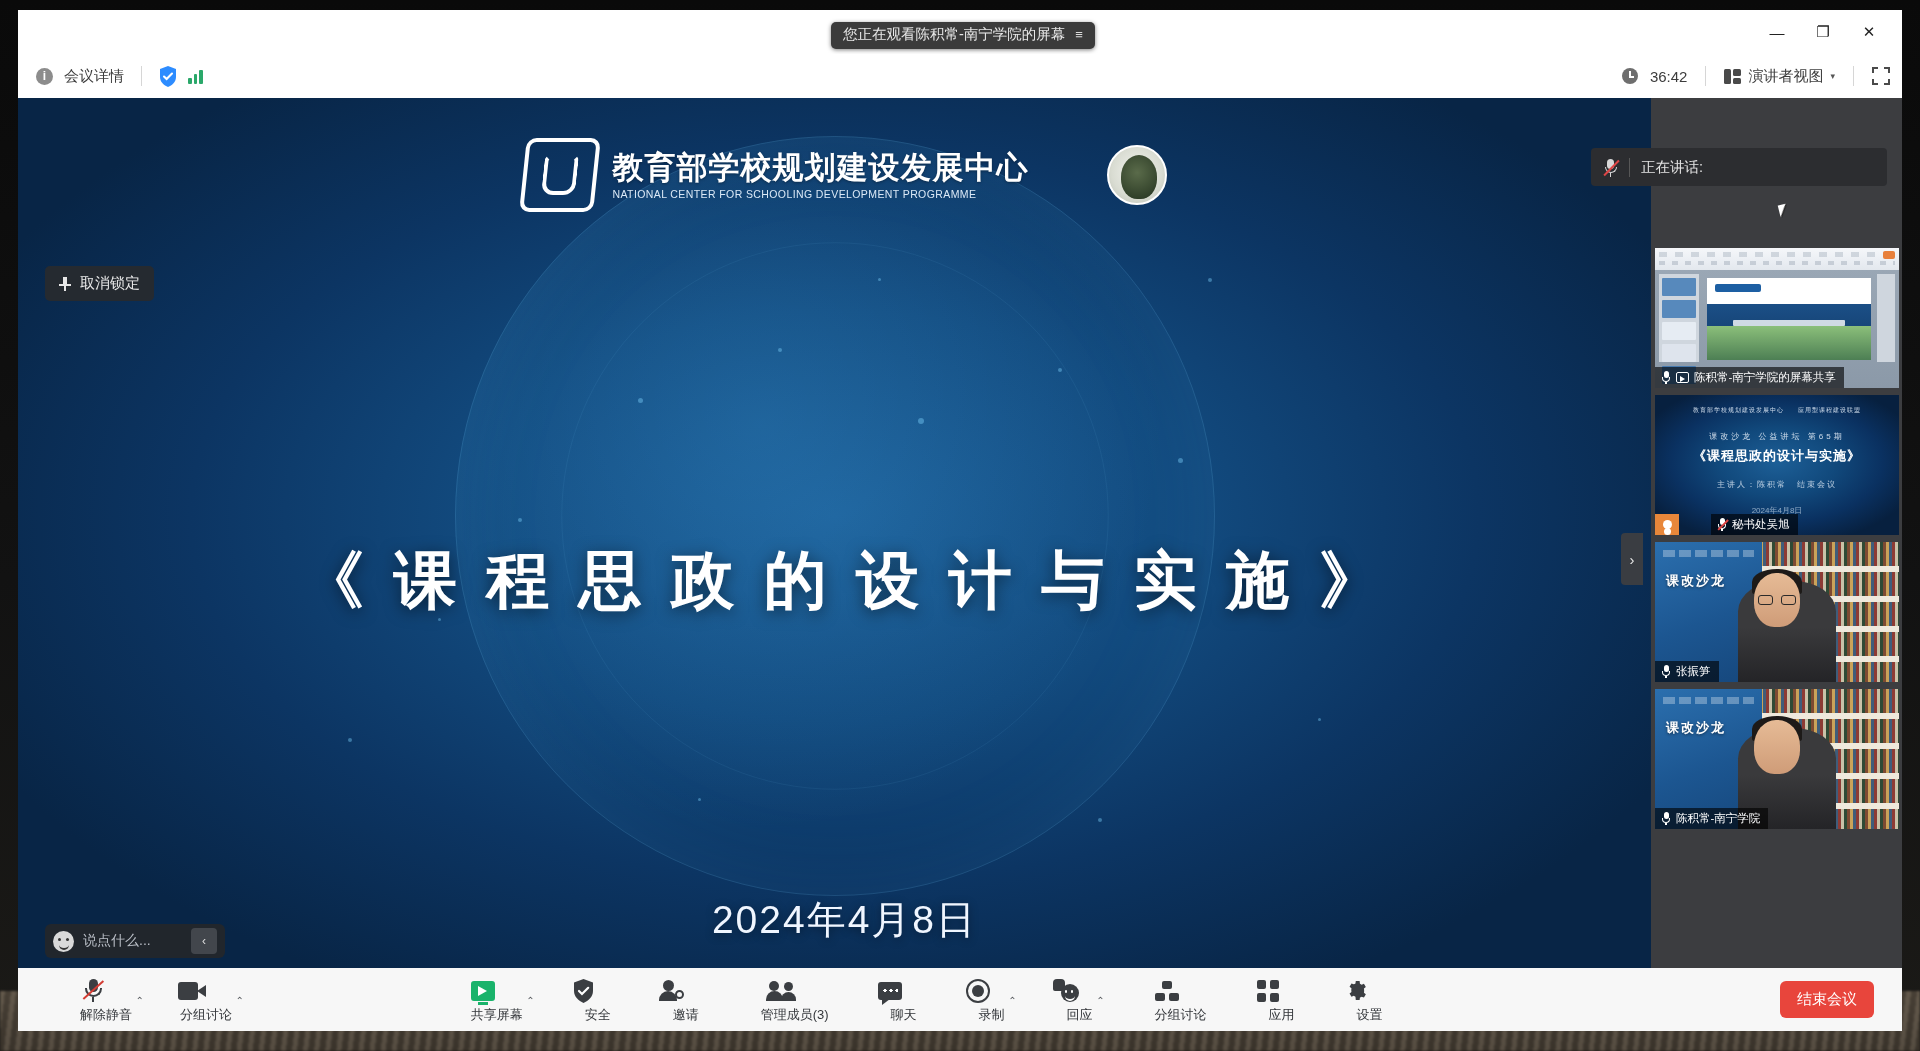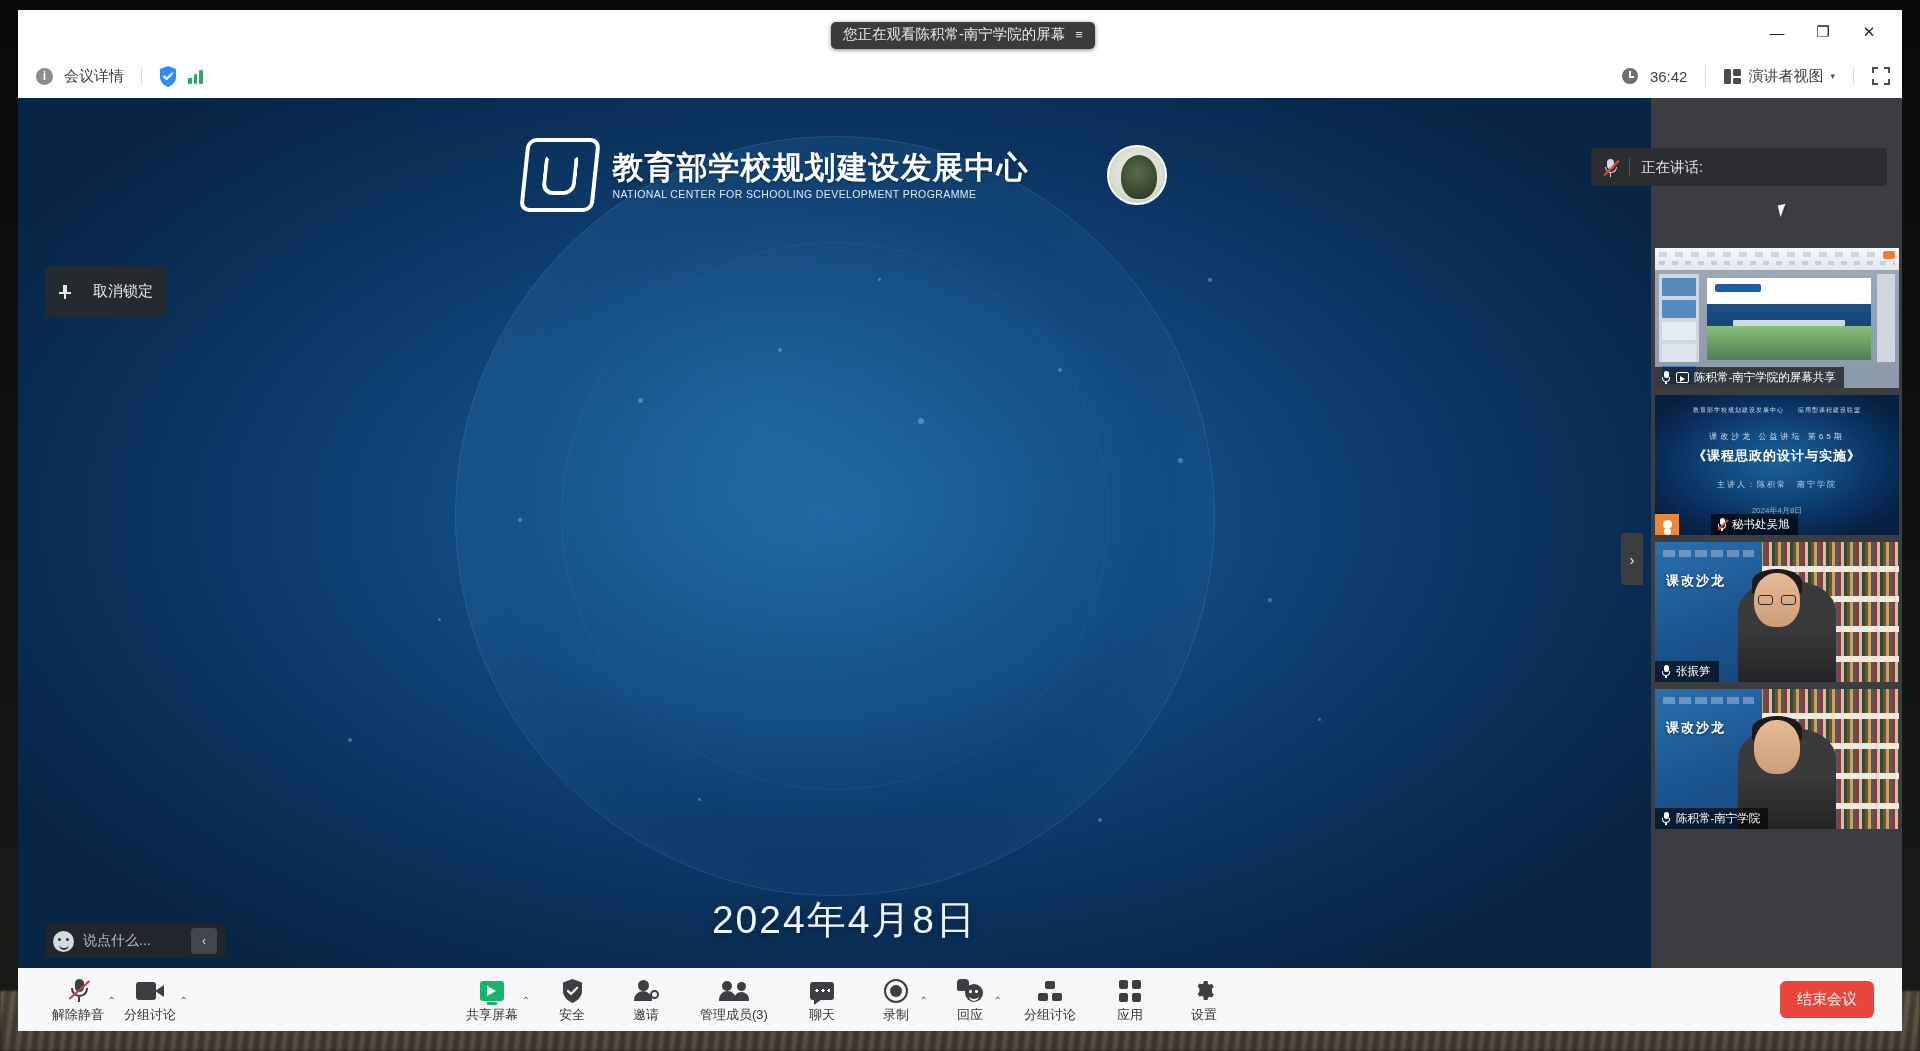--- a/index.html
+++ b/index.html
@@ -155,22 +155,22 @@
   .datestr{
     position:absolute; left:0; right:0; top:795px; text-align:center;
     color:#f0f6ff; font-size:39px; letter-spacing:2px;
     text-shadow:0 2px 10px rgba(0,0,0,.45);
   }
 
   
   .pin-chip{
     position:absolute; left:27px; top:168px;
     background:rgba(40,42,46,.92); color:#eaeaea;
-    border-radius:5px; padding:16px 14px; font-size:15px;
-    display:flex; align-items:center; gap:22px;
+    border-radius:5px; padding:8px 14px; font-size:15px;
+    display:flex; align-items:center; gap:9px;
   }
   .pin-icon{ width:12px;height:14px;position:relative; }
   .pin-icon i{ position:absolute; background:#e6e6e6; }
 
   
   .react-bar{
     position:absolute; left:27px; top:826px;
     height:34px; width:180px;
     background:rgba(36,38,42,.92); border-radius:6px;
     display:flex; align-items:center; gap:9px; padding:0 8px;
@@ -365,21 +365,21 @@
   .ctrlbar{
     position:absolute; left:18px; top:968px; width:1884px; height:63px;
     background:#f7f7f7; display:flex; align-items:center;
   }
   .ctrl-left{ display:flex; align-items:flex-end; gap:4px; padding-left:26px; }
   .ctrl-item{
     position:relative; display:flex; flex-direction:column; align-items:center; justify-content:flex-end;
     min-width:56px; padding:4px 8px 4px 8px; color:#33363a; font-size:13px; line-height:1.15;
   }
   .ctrl-item .glyph{ height:28px; display:flex; align-items:center; justify-content:center; margin-bottom:3px; }
-  .ctrl-item .lbl{ white-space:nowrap; }
+  .ctrl-item .lbl{ white-space:nowrap;margin-left:28px; }
   .chev{ position:absolute; right:-4px; bottom:20px; font-size:10px; color:#5a5d61; }
   .ctrl-center{ display:flex; align-items:flex-end; gap:18px; margin:0 auto; }
   .ctrl-right{ margin-left:auto; padding-right:28px; }
   .endbtn{
     background:#e8453c; color:#fff; border:none; border-radius:6px;
     font-size:15px; padding:9px 17px; font-family:inherit;
   }
 
   
   .g-mic{ width:19px;height:26px;position:relative; }
@@ -515,20 +515,21 @@
             <div class="logo-text-en">NATIONAL CENTER FOR SCHOOLING DEVELOPMENT PROGRAMME</div>
           </div>
         </div>
         <div class="logo-unit">
           <div class="logo-mark-2">
               <div class="seal"></div>
             </div>
         </div>
       </div>
 
+      <div class="maintitle">《 课 程 思 政 的 设 计 与 实 施 》</div>
       <div class="datestr">2024年4月8日</div>
     </div>
 
     <div class="pin-chip">
       <span class="pin-icon">
         <i style="left:4px;top:0;width:4px;height:9px"></i>
         <i style="left:0;top:7px;width:12px;height:2px"></i>
         <i style="left:5px;top:9px;width:2px;height:5px"></i>
       </span>
       <span>取消锁定</span>
@@ -588,21 +589,21 @@
         <span class="lbl-screen"></span>
         <span>陈积常-南宁学院的屏幕共享</span>
       </div>
     </div>
 
     <div class="thumb">
       <div class="tn-slide">
         <div class="l1">教育部学校规划建设发展中心　　应用型课程建设联盟</div>
         <div class="l2">课改沙龙 公益讲坛 第65期</div>
         <div class="l3">《课程思政的设计与实施》</div>
-        <div class="l4">主讲人：陈积常　南宁学院</div>
+        <div class="l4">主讲人：陈积常　结束会议</div>
         <div class="l5">2024年4月8日</div>
       </div>
       <div class="avatar-chip"></div>
       <div class="thumb-label offset">
         <span class="lbl-mic muted">
             <i class="b"></i>
             <i class="s"></i>
             <i class="p"></i>
             <i class="x"></i>
           </span>

